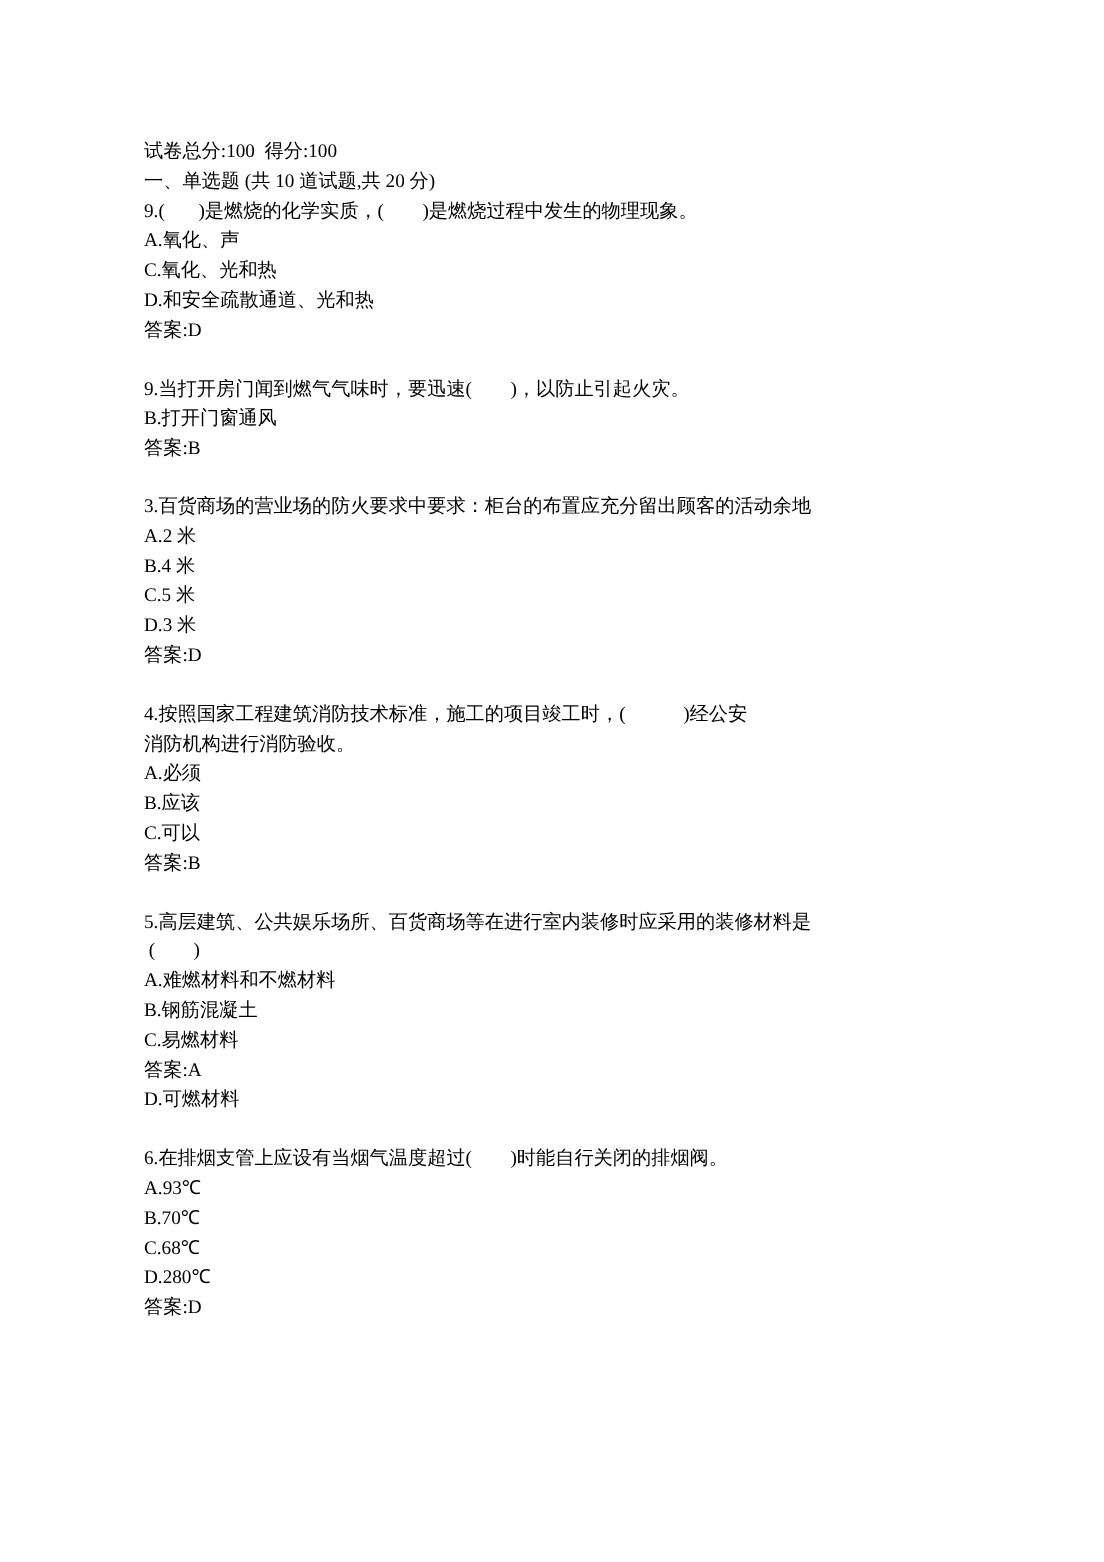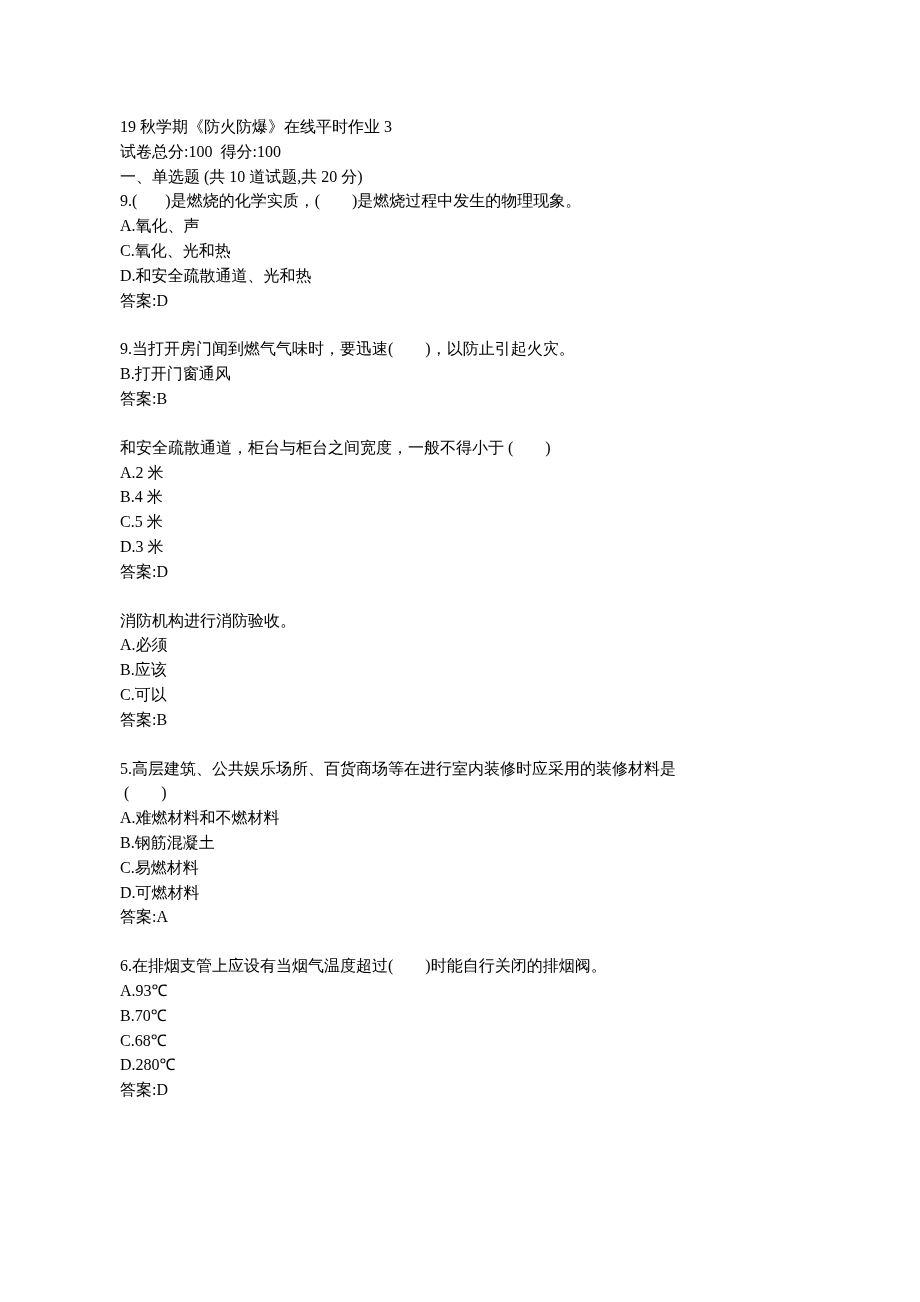--- a/index.html
+++ b/index.html
@@ -23,61 +23,61 @@
       margin-bottom: 24px;
     }
     .header-block {
       margin-bottom: 0;
     }
   </style>
 </head>
 <body>
 
 <div class="header-block">
-  <div class="line">19 秋学期《防火防爆》在线平时作业 3</div>
   <div class="line">试卷总分:100  得分:100</div>
   <div class="line">一、单选题 (共 10 道试题,共 20 分)</div>
 </div>
 
 <div id="questions-container">
     <div class="question-block">
       <div class="line">9.(       )是燃烧的化学实质，(        )是燃烧过程中发生的物理现象。</div>
       <div class="line">A.氧化、声</div>
       <div class="line">C.氧化、光和热</div>
       <div class="line">D.和安全疏散通道、光和热</div>
       <div class="line">答案:D</div>
     </div>
     <div class="question-block">
       <div class="line">9.当打开房门闻到燃气气味时，要迅速(        )，以防止引起火灾。</div>
       <div class="line">B.打开门窗通风</div>
       <div class="line">答案:B</div>
     </div>
     <div class="question-block">
-      <div class="line">和安全疏散通道，柜台与柜台之间宽度，一般不得小于 (        )</div>
+      <div class="line">3.百货商场的营业场的防火要求中要求：柜台的布置应充分留出顾客的活动余地</div>
       <div class="line">A.2 米</div>
       <div class="line">B.4 米</div>
       <div class="line">C.5 米</div>
       <div class="line">D.3 米</div>
       <div class="line">答案:D</div>
     </div>
     <div class="question-block">
+      <div class="line">4.按照国家工程建筑消防技术标准，施工的项目竣工时，(            )经公安</div>
       <div class="line">消防机构进行消防验收。</div>
       <div class="line">A.必须</div>
       <div class="line">B.应该</div>
       <div class="line">C.可以</div>
       <div class="line">答案:B</div>
     </div>
     <div class="question-block">
       <div class="line">5.高层建筑、公共娱乐场所、百货商场等在进行室内装修时应采用的装修材料是</div>
       <div class="line"> (        )</div>
       <div class="line">A.难燃材料和不燃材料</div>
       <div class="line">B.钢筋混凝土</div>
       <div class="line">C.易燃材料</div>
+      <div class="line">答案:A</div>
       <div class="line">D.可燃材料</div>
-      <div class="line">答案:A</div>
     </div>
     <div class="question-block">
       <div class="line">6.在排烟支管上应设有当烟气温度超过(        )时能自行关闭的排烟阀。</div>
       <div class="line">A.93℃</div>
       <div class="line">B.70℃</div>
       <div class="line">C.68℃</div>
       <div class="line">D.280℃</div>
       <div class="line">答案:D</div>
     </div>
   </div>

